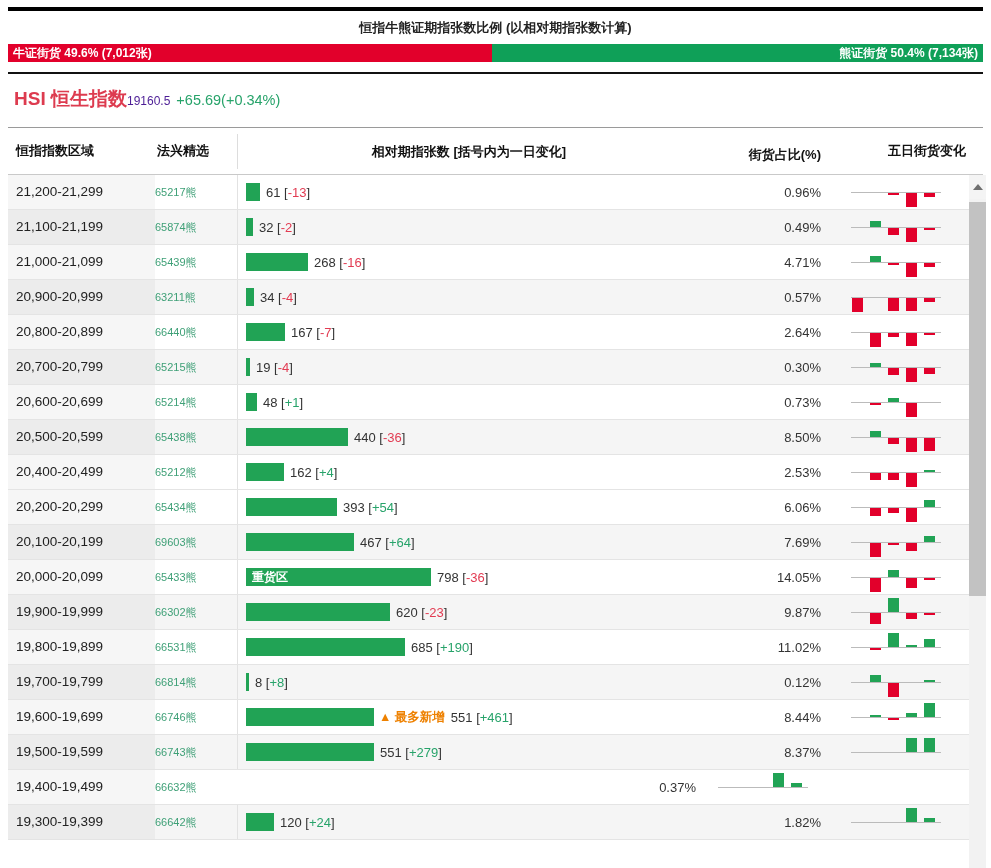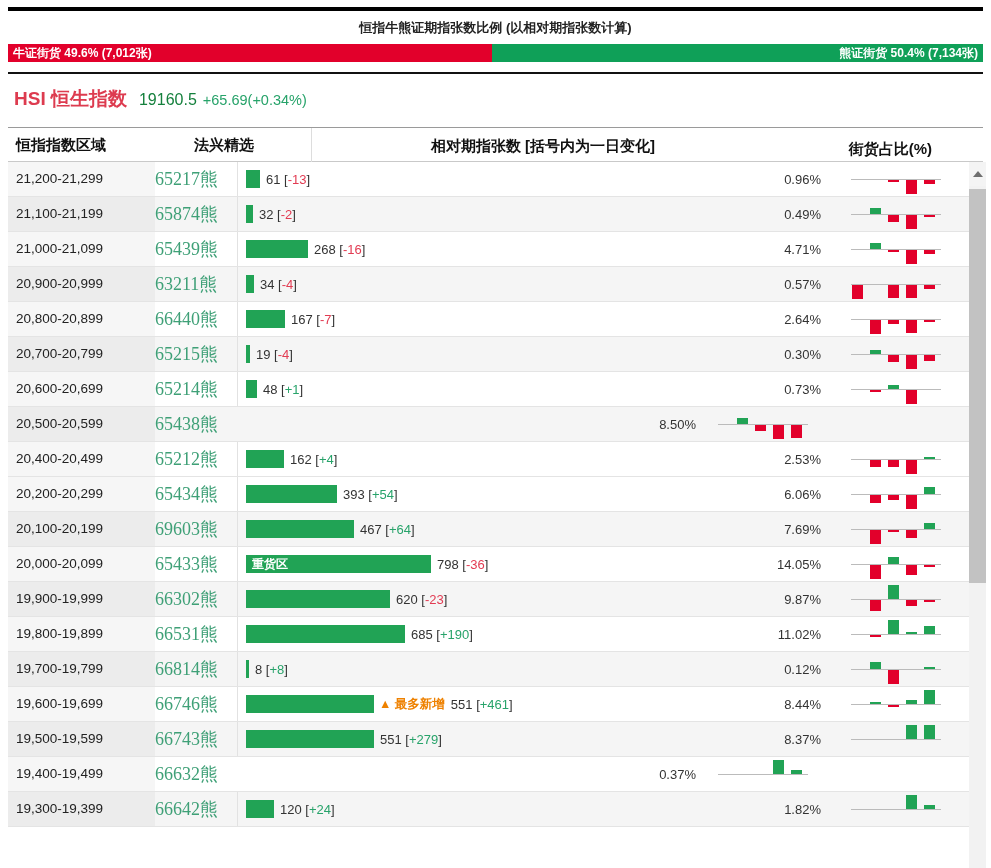--- a/index.html
+++ b/index.html
@@ -12,37 +12,37 @@
 
   .ratio { margin-top:7px; height:18px; display:flex; }
   .ratio .seg { height:18px; display:flex; align-items:center; color:#fff; font-size:12px; font-weight:700; }
   .ratio .bull { background:var(--bull-red,#e2002b); justify-content:flex-start; padding-left:5px; }
   .ratio .bear { background:var(--bear-green,#0fa058); justify-content:flex-end; padding-right:5px; }
 
   .divider { margin-top:10px; height:2px; background:#111; }
 
   .hsi { margin-top:12px; height:27px; display:flex; align-items:baseline; padding-left:6px; }
   .hsi-name { color:var(--index-red,#dd3b4f); font-size:19px; font-weight:700; }
-  .hsi-price { color:#15803d; font-size:16px; font-weight:400; margin-left:12px; }
+  .hsi-price { color:#4c1d95; font-size:12px; font-weight:400; }
   .hsi-change { color:var(--up-green,#27a36a); font-size:14.5px; margin-left:6px; }
 
   .thead, .row { display:grid; grid-template-columns:147px 82px 463px 125px 141px 17px; align-items:center; }
-  .thead { margin-top:14px; height:35px; border-top:1px solid #9a9a9a; border-bottom:1px solid #c9c9c9;
-    font-size:15px; font-weight:700; color:#111;gap:37px; }
+  .thead { margin-top:14px; height:48px; border-top:1px solid #9a9a9a; border-bottom:1px solid #c9c9c9;
+    font-size:13px; font-weight:700; color:#111; }
   .thead .h1 { padding-left:8px; }
   .thead .h2 { padding-left:2px; }
   .thead .h3 { text-align:center; border-left:1px solid #ddd; height:35px; line-height:35px; }
   .thead .h4 { text-align:right; padding-right:4px;margin-top:8px; }
   .thead .h5 { text-align:right; }
 
   .tbody { position:relative; height:706px; }
   .row { height:35px; border-bottom:1px solid #e4e4e4; background:#fff; }
   .row.alt { background:#f5f5f5; }
   .c1 { height:34px; line-height:34px; padding-left:8px; font-size:13.5px; color:#222; background:rgba(0,0,0,0.035); }
-  .c2 { height:34px; line-height:34px; font-size:18px; color:var(--code-green,#3fa077); cursor:pointer;font-family:Liberation Serif, serif; }
+  .c2 { height:34px; line-height:34px; font-size:11px; color:var(--code-green,#3fa077); cursor:pointer; }
   .c3 { display:flex; align-items:center; height:34px; padding-left:8px; border-left:1px solid #e2e2e2; }
   .bar { height:18px; background:var(--bar-green,#21a355); flex:0 0 auto; display:flex; align-items:center; }
   .bartag { color:#fff; font-size:12px; font-weight:700; padding:0 6px; white-space:nowrap; }
   .aftertag { color:var(--hl-orange,#ee8100); font-size:12.5px; font-weight:700; margin-left:5px; white-space:nowrap; }
   .val { margin-left:6px; font-size:13px; color:#333; white-space:nowrap; }
   .val .chg.neg { color:var(--down-red,#e23b52); }
   .val .chg.pos { color:var(--up-green,#27a36a); }
   .c4 { text-align:right; padding-right:4px; font-size:13px; color:#333; }
   .c5 { display:flex; justify-content:center; }
   .spark { position:relative; width:90px; height:32px; }
@@ -238,20 +238,27 @@
             <i class="sb down" style="left: 19px; height: 2px;"></i>
             <i class="sb up" style="left: 37px; height: 4px;"></i>
             <i class="sb down" style="left: 55px; height: 14px;"></i>
           </div>
     </div>
     <div class="c6"></div>
   </div>
       <div class="row alt">
     <div class="c1">20,500-20,599</div>
     <div class="c2">65438熊</div>
+    <div class="c3">
+      <div class="bar" style="width: 102px;">
+        
+      </div>
+
+      <span class="val">440 [<span class="chg neg">-36</span>]</span>
+    </div>
     <div class="c4">8.50%</div>
     <div class="c5">
       <div class="spark">
             <i class="base"></i>
             <i class="sb up" style="left: 19px; height: 6px;"></i>
             <i class="sb down" style="left: 37px; height: 6px;"></i>
             <i class="sb down" style="left: 55px; height: 14px;"></i>
             <i class="sb down" style="left: 73px; height: 13px;"></i>
           </div>
     </div>

